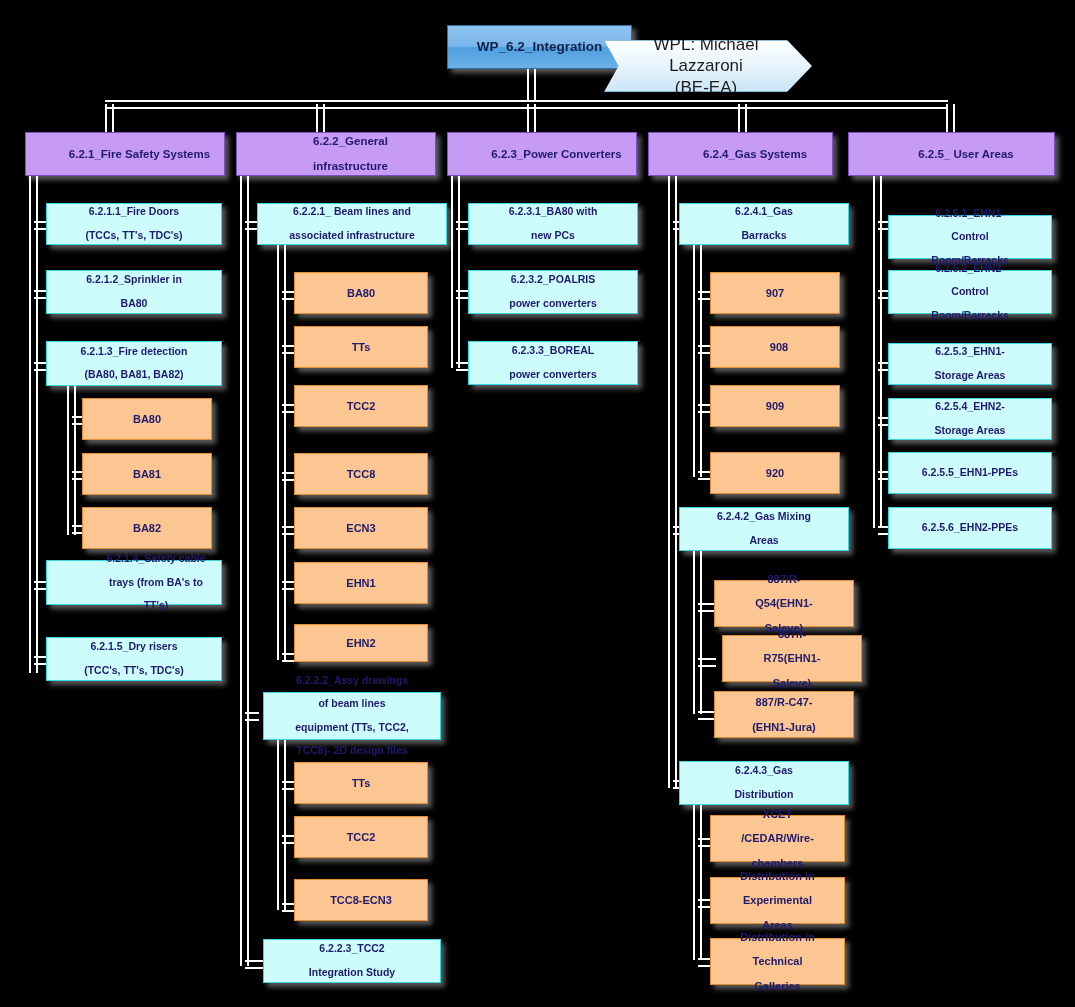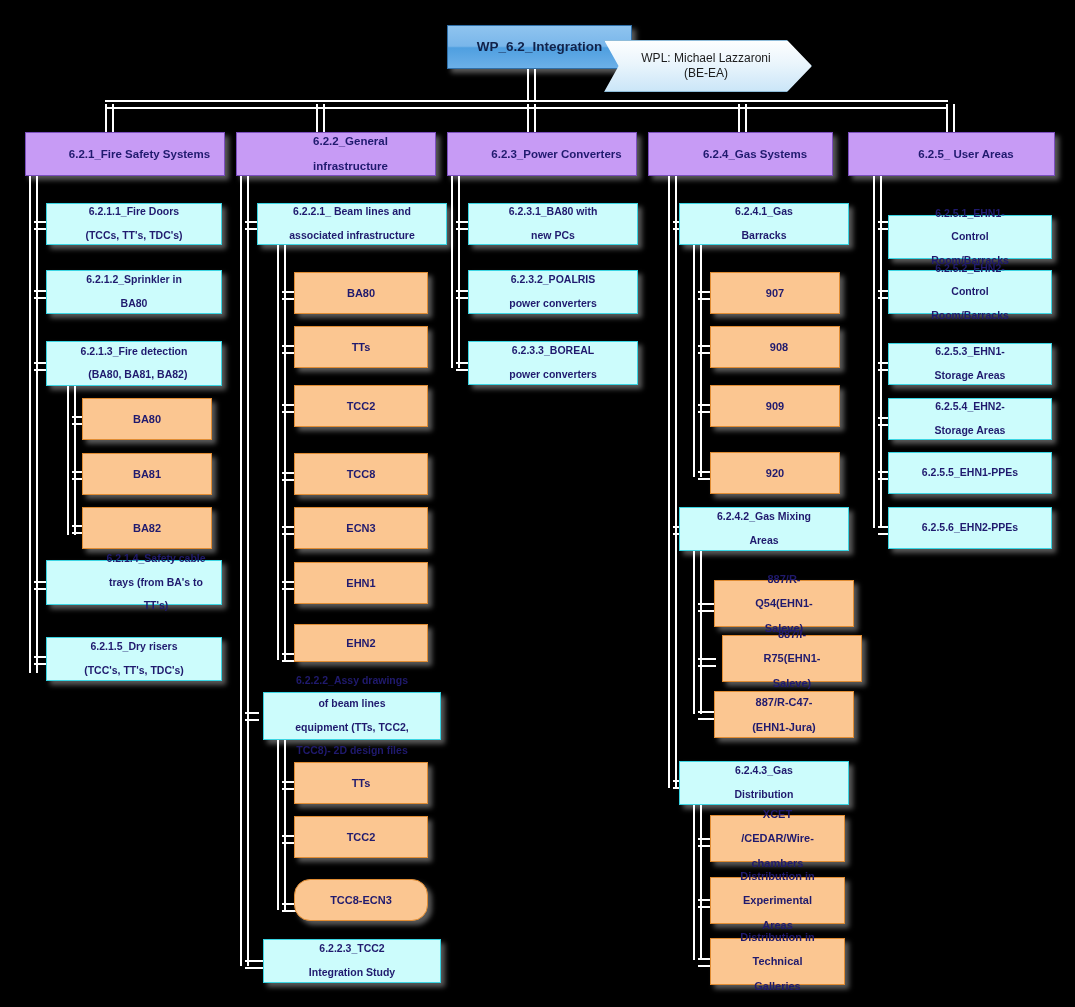--- a/index.html
+++ b/index.html
@@ -20,21 +20,21 @@
   .root{background:linear-gradient(180deg,#8fc4ef 0%,#79b6ea 48%,#4f9fe0 52%,#6cb0e8 100%);
         border:1px solid #2f6fa8;color:#11224a;font-size:13.5px;}
   .purple{background:#c79bf5;border:1px solid #7c4fbf;font-size:11.5px;padding-left:29px;}
   .cyan{background:#ccfcfc;border:1px solid #39d5e3;font-size:10.5px;}
   .orange{background:#fbc691;border:1px solid #e08c33;font-size:11px;}
 
   
   .callout{position:absolute;
      background:linear-gradient(180deg,#fdfefe 0%,#eaf5fc 45%,#cbe6f8 100%);
      border:1px solid #8fbcd9;
-     color:#1c1c1c;font-weight:normal;font-size:12px;line-height:1.25;
+     color:#1c1c1c;font-weight:normal;font-size:17px;line-height:1.25;
      display:flex;align-items:center;justify-content:center;text-align:center;
      clip-path:polygon(0 0,88% 0,100% 50%,88% 100%,0 100%,7% 50%);
      box-shadow:4px 4px 5px rgba(120,120,120,.7);}
   .callout span{display:block;padding-left:12px;padding-right:14px;}
 </style>
 </head>
 <body>
 
 <div id="stage">
 
@@ -93,21 +93,21 @@
 
   <div class="dbl h" style="left:34px;top:290px;width:14px;"></div>
   <div class="node cyan" style="left:46px;top:270px;width:176px;height:44px;">
     <span>
       <span>6.2.1.2_Sprinkler in</span><br>
       <span>BA80</span>
     </span>
   </div>
 
   <div class="dbl h" style="left:34px;top:362px;width:14px;"></div>
-  <div class="node cyan" style="left:46px;top:341px;width:176px;height:45px;text-align:right;">
+  <div class="node cyan" style="left:46px;top:341px;width:176px;height:45px;">
     <span>
       <span>6.2.1.3_Fire detection</span><br>
       <span>(BA80, BA81, BA82)</span>
     </span>
   </div>
 
   <div class="dbl v" style="left:67px;top:386px;height:149px;"></div>
   <div class="dbl h" style="left:72px;top:416px;width:12px;"></div>
   <div class="node orange" style="left:82px;top:398px;width:130px;height:42px;">
     <span>BA80</span>
@@ -191,21 +191,21 @@
   <div class="dbl v" style="left:277px;top:740px;height:170px;"></div>
   <div class="dbl h" style="left:282px;top:781px;width:14px;"></div>
   <div class="node orange" style="left:294px;top:762px;width:134px;height:42px;">
     <span>TTs</span>
     </div>
   <div class="dbl h" style="left:282px;top:835px;width:14px;"></div>
   <div class="node orange" style="left:294px;top:816px;width:134px;height:42px;">
     <span>TCC2</span>
     </div>
   <div class="dbl h" style="left:282px;top:903px;width:14px;"></div>
-  <div class="node orange" style="left:294px;top:879px;width:134px;height:42px;border-radius:16px;">
+  <div class="node orange" style="left:294px;top:879px;width:134px;height:42px;">
     <span>TCC8-ECN3</span>
     </div>
 
   <div class="dbl h" style="left:245px;top:960px;width:18px;"></div>
   <div class="node cyan" style="left:263px;top:939px;width:178px;height:44px;">
     <span>
       <span>6.2.2.3_TCC2</span><br>
       <span>Integration Study</span>
     </span>
   </div>

